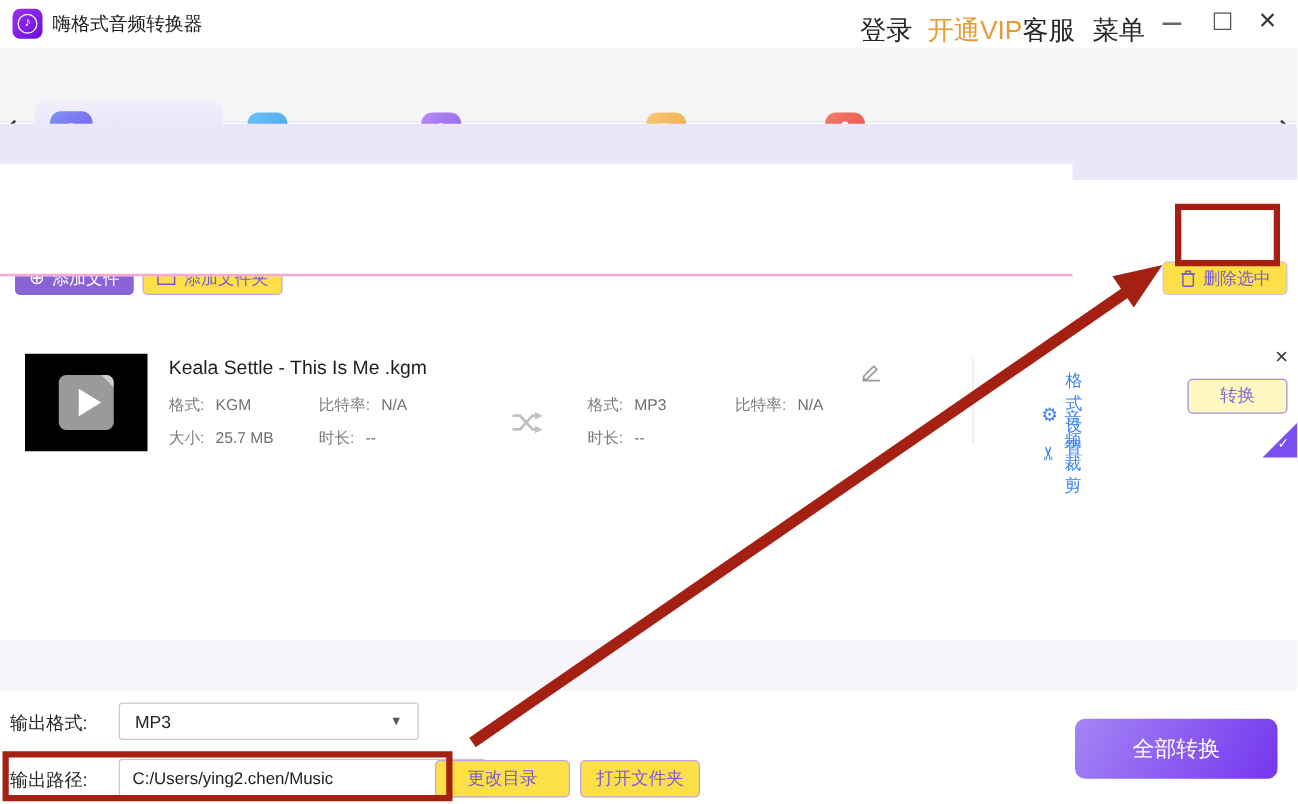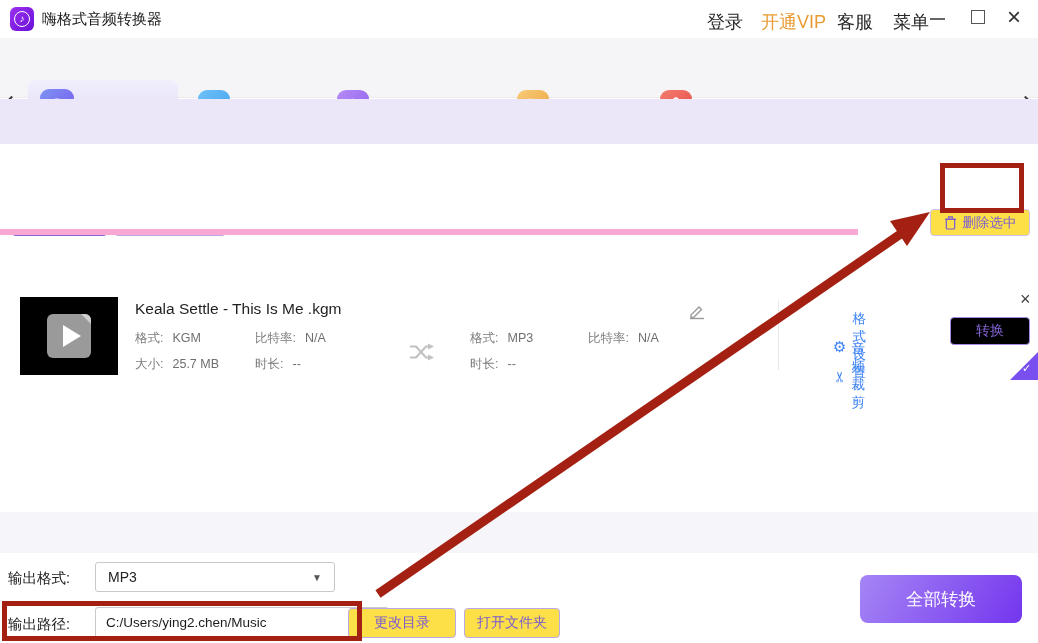--- a/index.html
+++ b/index.html
@@ -9,21 +9,21 @@
   .abs { position:absolute; }
 
   
   #titlebar { left:0; top:0; width:1038px; height:38px; background:#fff; }
   #logo { left:10px; top:7px; width:24px; height:24px; border-radius:6px;
           background:linear-gradient(135deg,#9b30f0,#6a10d8); }
   #logo .ring { position:absolute; left:4px; top:4px; width:16px; height:16px;
           border:1.6px solid #fff; border-radius:50%; color:#fff; font-size:10px;
           line-height:13px; text-align:center; }
   #app-title { left:42px; top:10px; font-size:15px; color:#1a1a1a; }
-  .tb-link { top:10px; font-size:18px; color:#262626; cursor:default;margin-left:19px; }
+  .tb-link { top:10px; font-size:21px; color:#262626; cursor:default; }
   #login { left:688px; } #vip { left:742px; color:#e89b33; }
   #support { left:818px; } #menu { left:874px; }
   #min-btn { left:930px; top:18px; width:15px; height:2px; background:#666; }
   #max-btn { left:971px; top:10px; width:14px; height:14px; border:1.6px solid #555; }
   #close-btn { left:1007px; top:2px; font-size:24px; color:#333; line-height:30px; }
 
   
   #tabbar { left:0; top:38px; width:1038px; height:60px; background:#f5f5f7; border-bottom:1px solid #ececee; }
   .chev { width:11px; height:11px; border-left:2.4px solid #3c3c3c; border-bottom:2.4px solid #3c3c3c; }
   #chev-left  { left:6px;  top:60px; transform:rotate(45deg); }
@@ -47,21 +47,21 @@
   #toolbar { left:0; top:99px; width:1038px; height:45px; background:#ebe6f8; }
   .btn { display:flex; align-items:center; justify-content:center; gap:6px; border-radius:4px;
          font-size:13.5px; cursor:default; }
   #btn-add-file { left:12px; top:110px; width:95px; height:27px; background:#8a63d6; color:#fff; }
   .btn-outline { background:#fde047; border:1px solid #b9a7e8; color:#7a5ad2; }
   #btn-add-folder { left:114px; top:110px; width:112px; height:27px; }
   #btn-delete { left:930px; top:110px; width:100px; height:27px; border-color:#cdbff0; }
   .glyph { font-size:15px; line-height:1; }
 
   
-  #file-row { left:0; top:145px; width:858px; height:90px; background:#fff; border-bottom:6px solid #f9a8d4; }
+  #file-row { left:0; top:131px; width:858px; height:90px; background:#fff; border-bottom:2px solid #f9a8d4; }
   #thumb { left:20px; top:152px; width:98px; height:78px; background:#000; }
   #thumb .doc { position:absolute; left:27px; top:17px; width:44px; height:44px; background:#9a9a9a; border-radius:6px; }
   #thumb .fold { position:absolute; right:0; top:0; width:0; height:0;
                  border-left:10px solid transparent; border-top:10px solid #cfcfcf; border-radius:0 6px 0 0; }
   #thumb .play { position:absolute; left:16px; top:11px; width:0; height:0;
                  border-left:18px solid #fff; border-top:11px solid transparent; border-bottom:11px solid transparent; }
   .file-name { font-size:15.5px; color:#1f1f1f; }
   #src-name { left:135px; top:155px; }
   #out-name { left:470px; top:156px; }
   .detail { font-size:12.5px; color:#7c7c7c; }
@@ -71,21 +71,21 @@
   #o1 { left:470px; top:185px; } #o2 { left:588px; top:185px; }
   #o3 { left:470px; top:211px; }
   #shuffle-icon { left:408px; top:198px; }
   #pencil-icon { left:688px; top:157px; }
   #row-divider { left:778px; top:155px; width:1px; height:70px; background:#e9e9ee; }
   .blue-link { display:flex; align-items:center; gap:6px; font-size:13.5px; color:#3b82f6; cursor:default; }
   #link-format { left:833px; top:165px; }
   #link-trim   { left:833px; top:195px; }
   .blue-glyph { color:#3b82f6; font-size:15px; line-height:1; }
   #scissors { transform:rotate(-90deg); display:inline-block; }
-  #btn-convert { left:950px; top:172px; width:80px; height:28px; background:#000000;
+  #btn-convert { left:950px; top:172px; width:80px; height:28px; background:#fef9c3;
                  border:1px solid #a58ae5; border-radius:4px; color:#8565d5; font-size:14px;
                  display:flex; align-items:center; justify-content:center; }
   #row-close { left:1020px; top:144px; font-size:18px; color:#3f3f3f; line-height:20px; }
   #sel-corner { left:1010px; top:207px; width:0; height:0;
                 border-left:28px solid transparent; border-bottom:28px solid #7a4ff0; }
   #sel-check { left:1022px; top:217px; font-size:11px; color:#fff; font-weight:bold; }
 
   
   #select-bar { left:0; top:512px; width:1038px; height:41px; background:#f6f6fa; }
 

